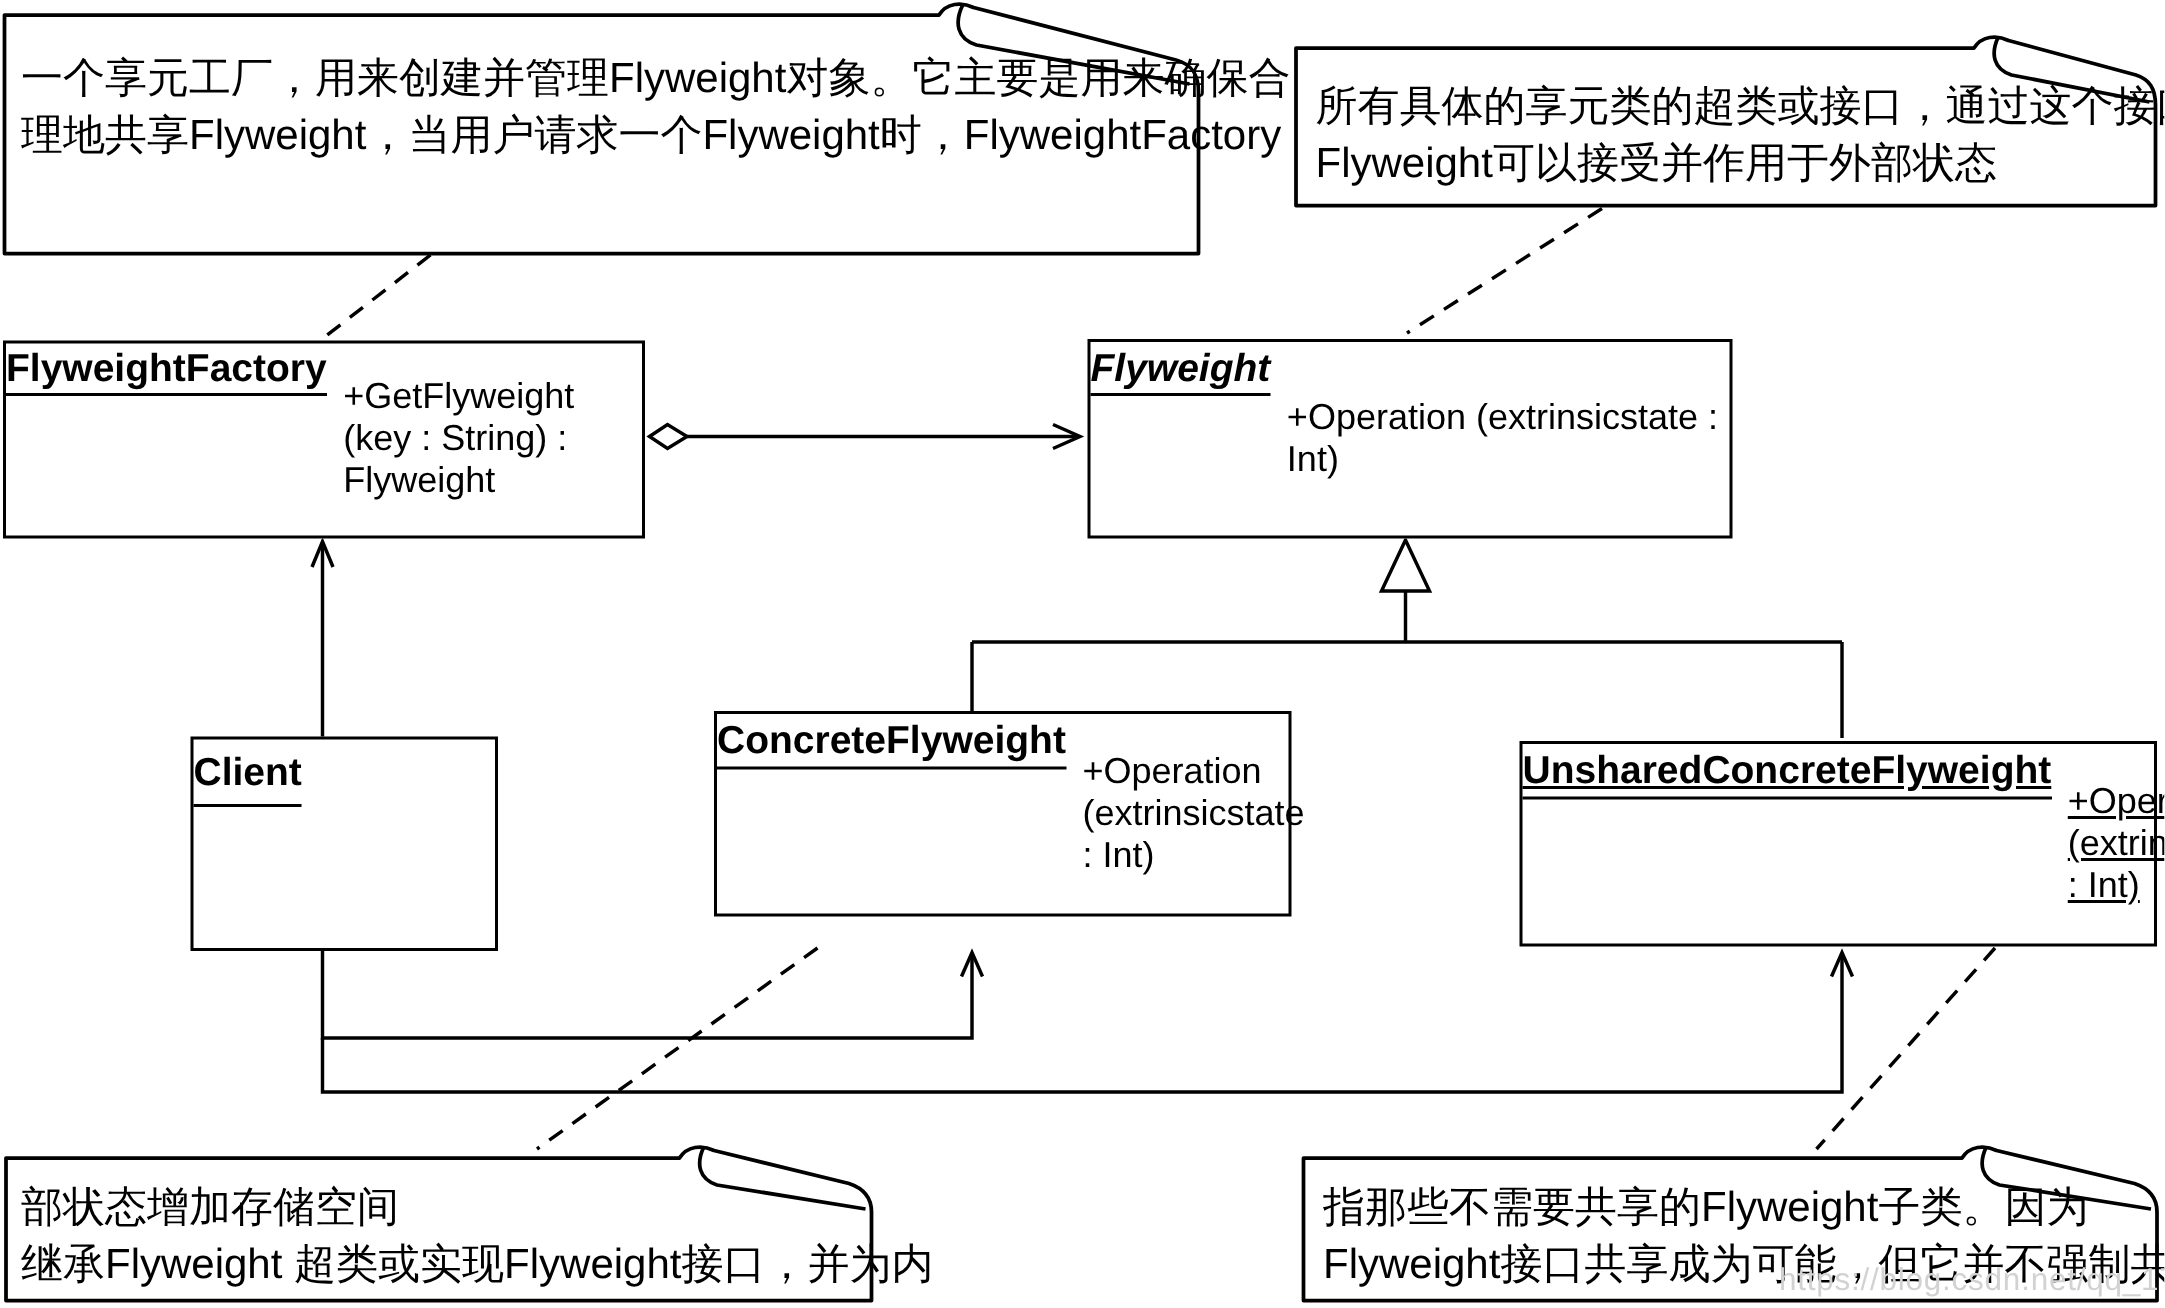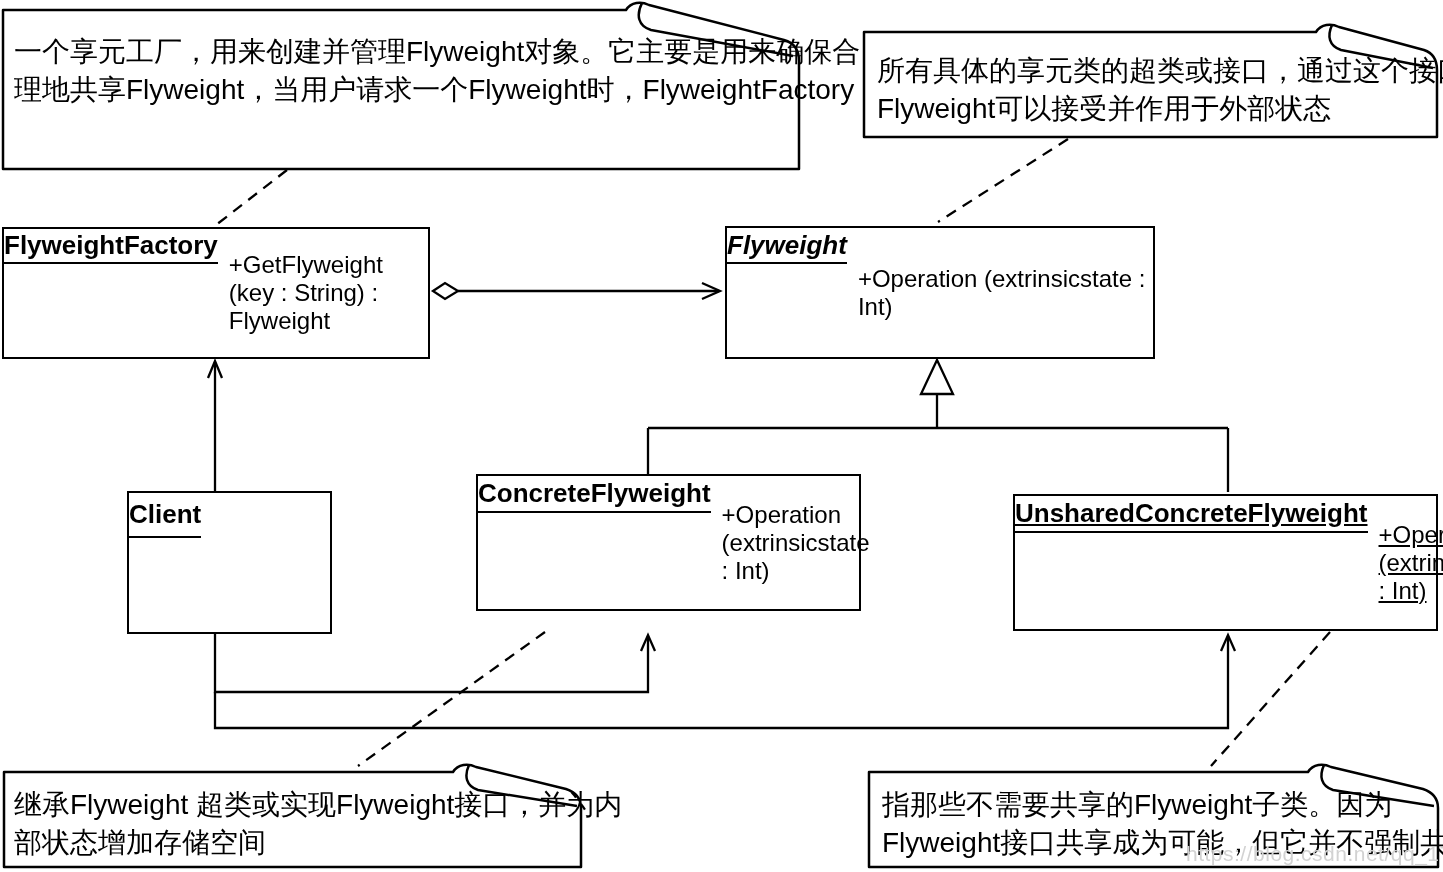--- a/index.html
+++ b/index.html
@@ -88,22 +88,22 @@
 
   <div class="note-text" style="left:14px;top:33px;">
     <span>一个享元工厂，用来创建并管理Flyweight对象。它主要是用来确保合</span>
     <span>理地共享Flyweight，当用户请求一个Flyweight时，FlyweightFactory</span>
   </div>
   <div class="note-text" style="left:877px;top:52px;">
     <span>所有具体的享元类的超类或接口，通过这个接口，</span>
     <span>Flyweight可以接受并作用于外部状态</span>
   </div>
   <div class="note-text" style="left:14px;top:786px;">
+    <span>部状态增加存储空间</span>
     <span>继承Flyweight 超类或实现Flyweight接口，并为内</span>
-    <span>部状态增加存储空间</span>
   </div>
   <div class="note-text" style="left:882px;top:786px;">
     <span>指那些不需要共享的Flyweight子类。因为</span>
     <span>Flyweight接口共享成为可能，但它并不强制共享</span>
   </div>
 
   <div class="uml-class" style="left:2px;top:227px;width:428px;height:132px;">
     <div class="uml-title" style="height:35px;">FlyweightFactory</div>
     <div class="uml-attrs" style="height:33px;"></div>
     <div class="uml-methods">+GetFlyweight (key : String) : Flyweight</div>

